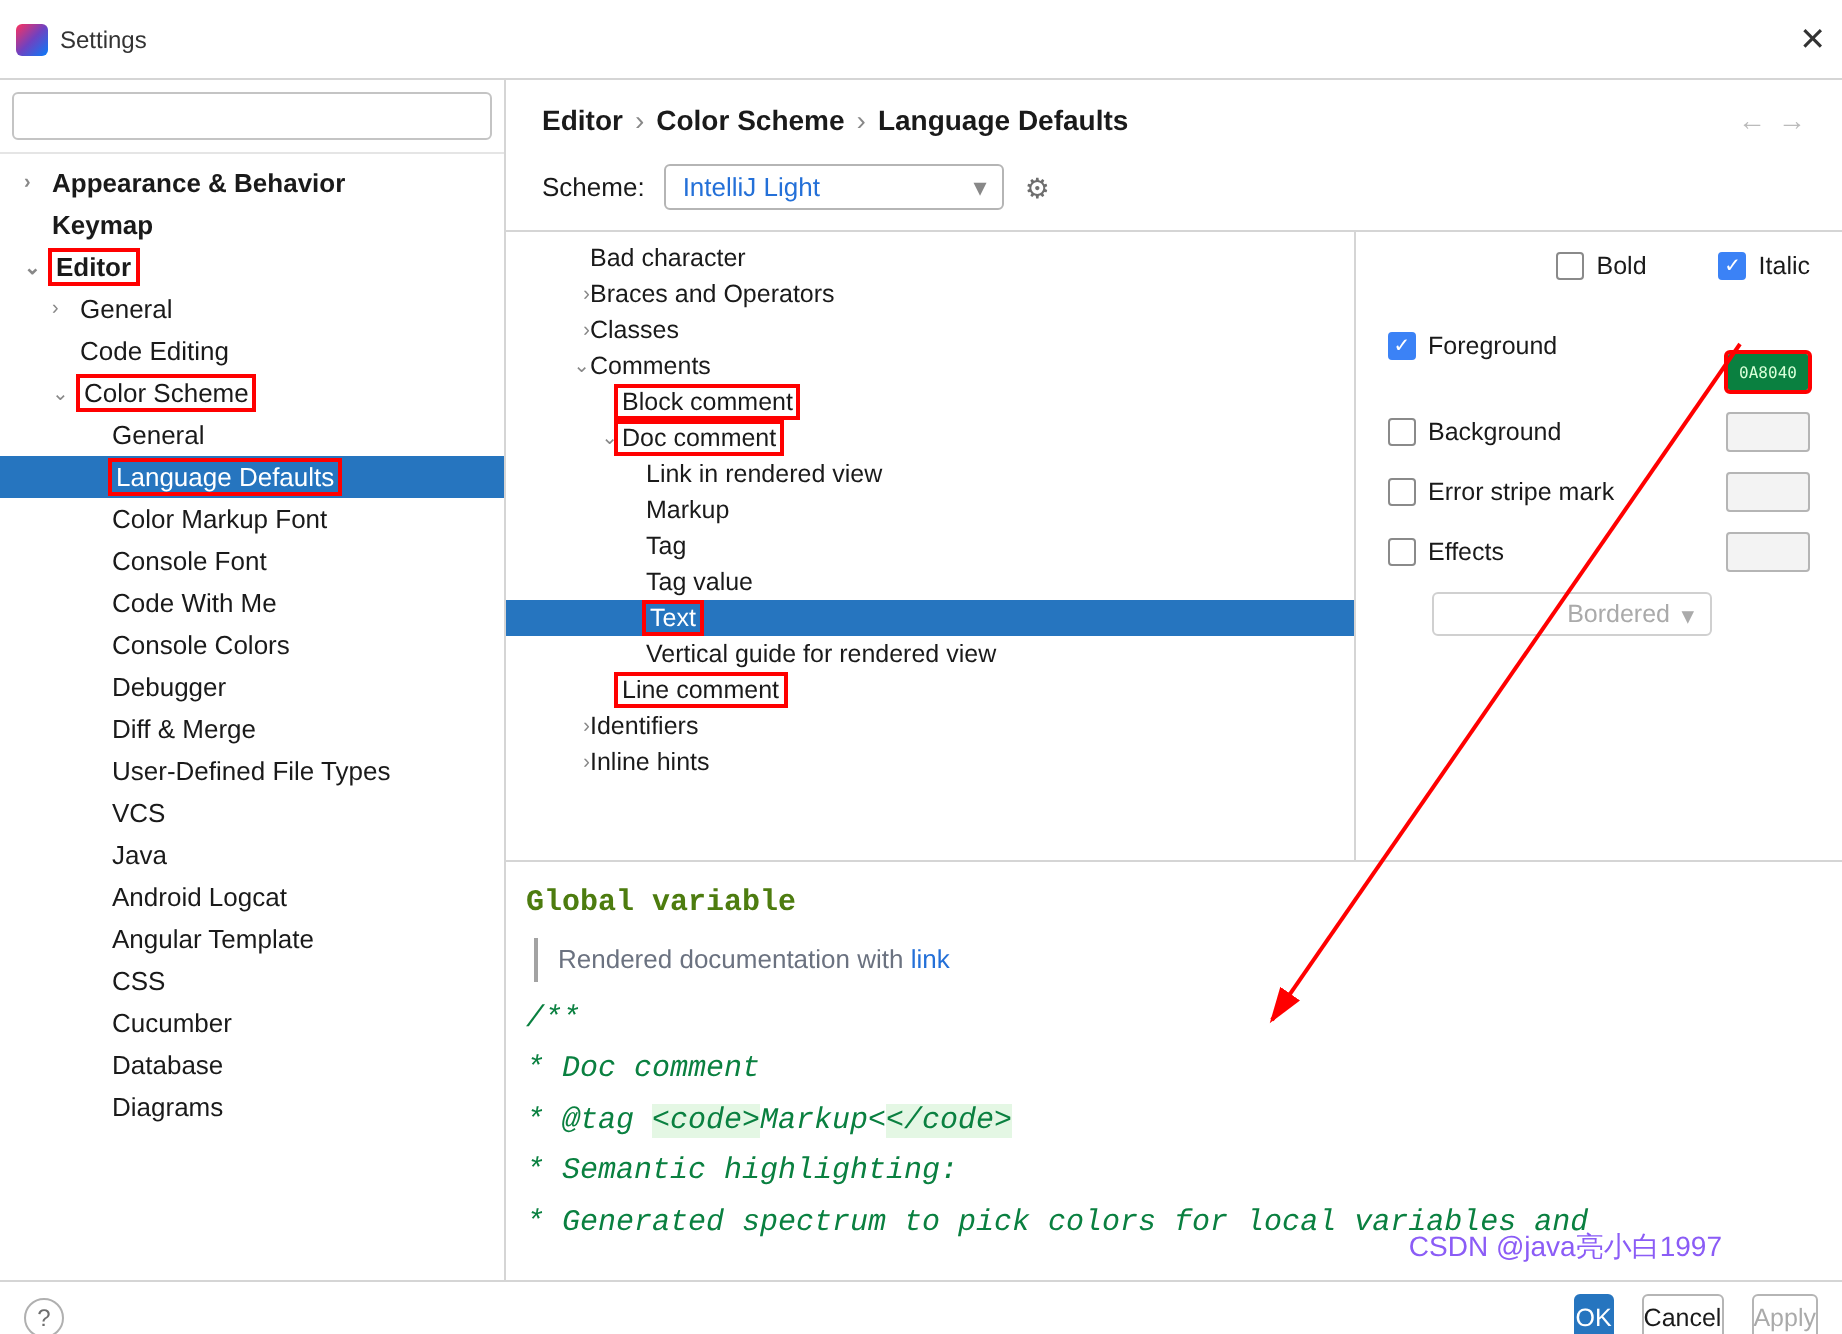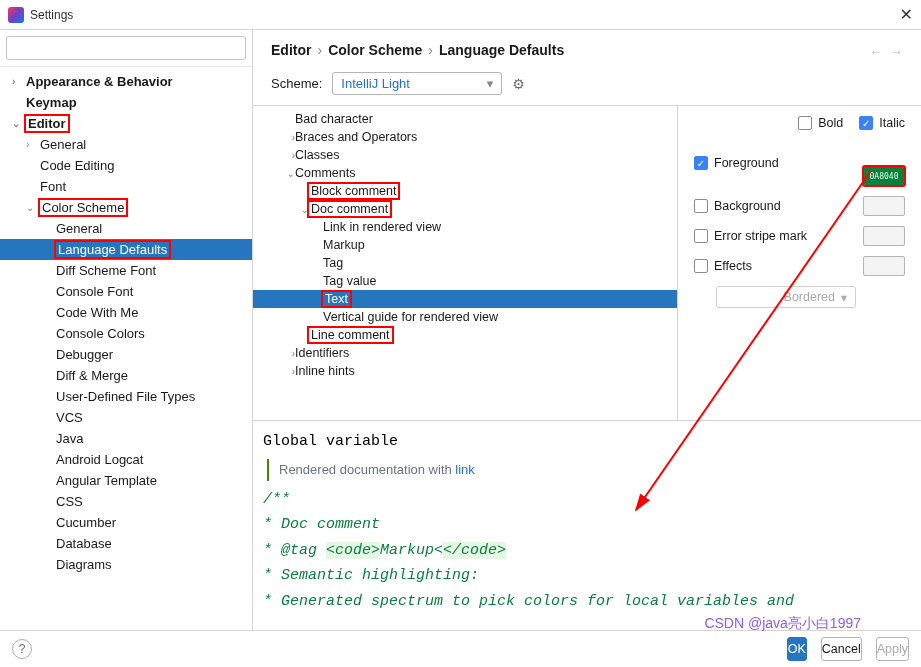--- a/index.html
+++ b/index.html
@@ -1,17 +1,17 @@
 <!DOCTYPE html>
 <html><head>
 <meta charset="utf-8">
 <style>
 * { box-sizing: border-box; margin: 0; padding: 0; }
 body { font-family: "Segoe UI", Arial, sans-serif; font-size: 13px; color: #1a1a1a; background: #fff; width: 921px; height: 667px; overflow: hidden; position: relative; }
-.titlebar { height: 30px; border-bottom: 1px solid #d5d5d5; display: flex; align-items: center; padding: 0 8px; }
+.titlebar { height: 40px; border-bottom: 1px solid #d5d5d5; display: flex; align-items: center; padding: 0 8px; }
 .titlebar .logo { width: 16px; height: 16px; background: linear-gradient(135deg,#fe315d,#6f42c1,#087cfa); border-radius: 3px; margin-right: 6px; }
 .titlebar .title { font-size: 12px; color: #333; }
 .titlebar .close { margin-left: auto; font-size: 16px; color: #333; cursor: pointer; }
 .main { display: flex; height: 600px; }
 .sidebar { width: 253px; border-right: 1px solid #d5d5d5; display: flex; flex-direction: column; }
 .search-row { padding: 6px; border-bottom: 1px solid #e5e5e5; }
 .search-input { width: 100%; height: 24px; border: 1px solid #c4c4c4; border-radius: 3px; padding: 0 20px 0 20px; font-size: 12px; background: #fff; position: relative; }
 .search-wrap { position: relative; }
 .search-wrap::before { content: "🔍"; position: absolute; left: 5px; top: 4px; font-size: 11px; color: #888; }
 .tree { flex: 1; overflow-y: auto; padding: 4px 0; }
@@ -39,34 +39,34 @@
 .ai-3 { padding-left: 56px; }
 .props { flex: 1; padding: 10px 16px; font-size: 12.5px; }
 .prop-row { display: flex; align-items: center; gap: 6px; margin-bottom: 10px; }
 .prop-row .cb { width: 14px; height: 14px; border: 1px solid #8a8a8a; border-radius: 2px; display: inline-flex; align-items: center; justify-content: center; font-size: 10px; color: #fff; }
 .prop-row .cb.checked { background: #3b82f6; border-color: #3b82f6; }
 .swatch { width: 42px; height: 20px; border: 1px solid #b5b5b5; border-radius: 2px; margin-left: auto; }
 .swatch.green { background: #0a8040; color: #d9ffd9; font-size: 8px; display:flex; align-items:center; justify-content:center; font-family: monospace; margin-top: 26px; }
 .effects-select { margin-left: 22px; border: 1px solid #d0d0d0; color: #aaa; padding: 3px 20px 3px 8px; border-radius: 3px; width: 140px; position: relative; }
 .effects-select::after { content:"▾"; position:absolute; right:8px; }
 .preview { border-top: 1px solid #d5d5d5; height: 210px; overflow: auto; padding: 8px 10px; font-family: "Consolas","Courier New",monospace; font-size: 15px; line-height: 1.7; position: relative; }
-.preview .gl { color: #000000; }
-.preview .doc-rendered { color: #6b7280; border-left: 2px solid #4d7c0f; padding-left: 10px; margin: 4px 0 6px 4px; font-family: "Segoe UI",Arial,sans-serif; font-size: 13px; }
+.preview .gl { color: #4d7c0f; font-weight: bold; }
+.preview .doc-rendered { color: #6b7280; border-left: 2px solid #a3a3a3; padding-left: 10px; margin: 4px 0 6px 4px; font-family: "Segoe UI",Arial,sans-serif; font-size: 13px; }
 .preview .doc-rendered a { color: #2470d8; text-decoration: none; }
 .preview .doccom { color: #0a8040; font-style: italic; }
 .preview .markup-bg { background: #e4f7e4; }
 .footer { height: 36px; border-top: 1px solid #d5d5d5; display: flex; align-items: center; padding: 0 12px; gap: 8px; }
 .help { width: 20px; height: 20px; border: 1px solid #b0b0b0; border-radius: 50%; display: flex; align-items: center; justify-content: center; color: #6e6e6e; font-size: 12px; cursor: pointer; }
 .btn { margin-left: auto; padding: 4px 0; border-radius: 3px; cursor: pointer; font-size: 12.5px; }
 .btn.primary { background: #2675bf; color: #fff; border: 1px solid #2675bf; }
 .btn.secondary { background: #fff; border: 1px solid #b5b5b5; margin-left: 6px; }
 .redbox { outline: 2px solid #ff0000; outline-offset: -1px; }
 .redbox-tight { outline: 2px solid #ff0000; outline-offset: 0; display: inline-block; padding: 0 2px; }
 svg.arrow-svg { position: absolute; pointer-events: none; z-index: 50; }
-.toprow2 { display:flex; gap:16px; justify-content:flex-end; margin-bottom:10px; }
+.toprow2 { display:flex; gap:36px; justify-content:flex-end; margin-bottom:10px; }
 .watermark { position:absolute; right:60px; bottom:34px; color:#8b5cf6; font-size:14px; z-index:40; }
 </style>
 </head>
 <body>
 
 <div class="titlebar">
   <span class="logo"></span>
   <span class="title">Settings</span>
   <span class="close">✕</span>
 </div>
@@ -93,38 +93,34 @@
         </div>
         <div class="tree-item indent-1">
           <span class="arrow">›</span>
           <span>General</span>
         </div>
         <div class="tree-item indent-1">
           <span class="arrow"></span>
           <span>Code Editing</span>
         </div>
         <div class="tree-item indent-1">
-          <span class="arrow"></span>
-          <span>Font</span>
-        </div>
-        <div class="tree-item indent-1">
           <span class="arrow">⌄</span>
           <span class="redbox-tight">Color Scheme</span>
         </div>
         <div class="tree-item indent-2">
           <span class="arrow"></span>
           <span>General</span>
         </div>
         <div class="tree-item selected indent-2">
           <span class="arrow"></span>
           <span class="redbox-tight">Language Defaults</span>
         </div>
         <div class="tree-item indent-2">
           <span class="arrow"></span>
-          <span>Diff Scheme Font</span>
+          <span>Color Markup Font</span>
         </div>
         <div class="tree-item indent-2">
           <span class="arrow"></span>
           <span>Console Font</span>
         </div>
         <div class="tree-item indent-2">
           <span class="arrow"></span>
           <span>Code With Me</span>
         </div>
         <div class="tree-item indent-2">

